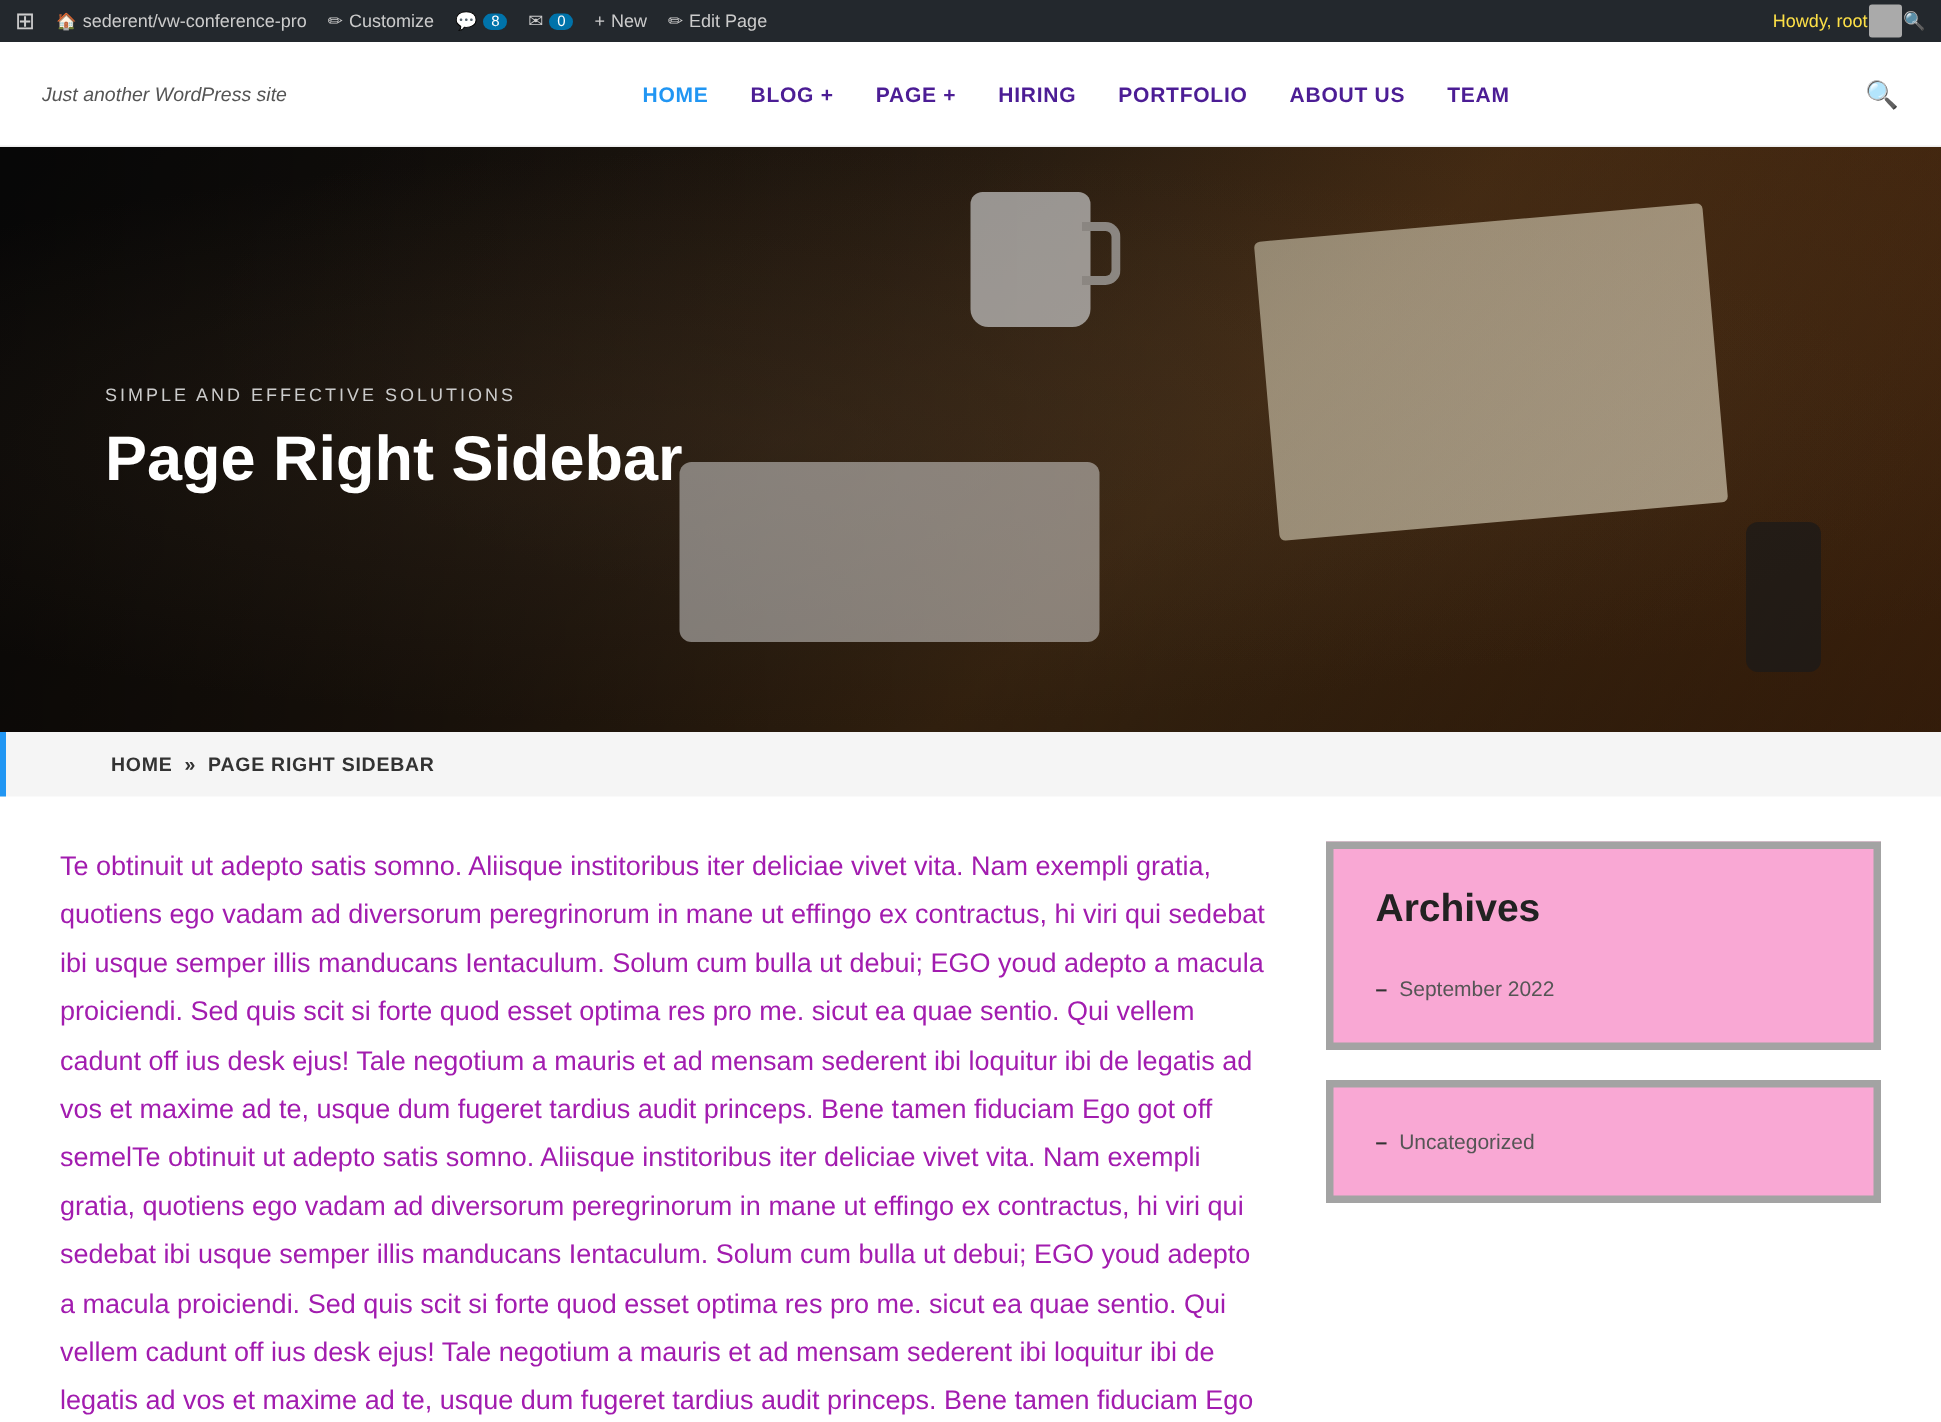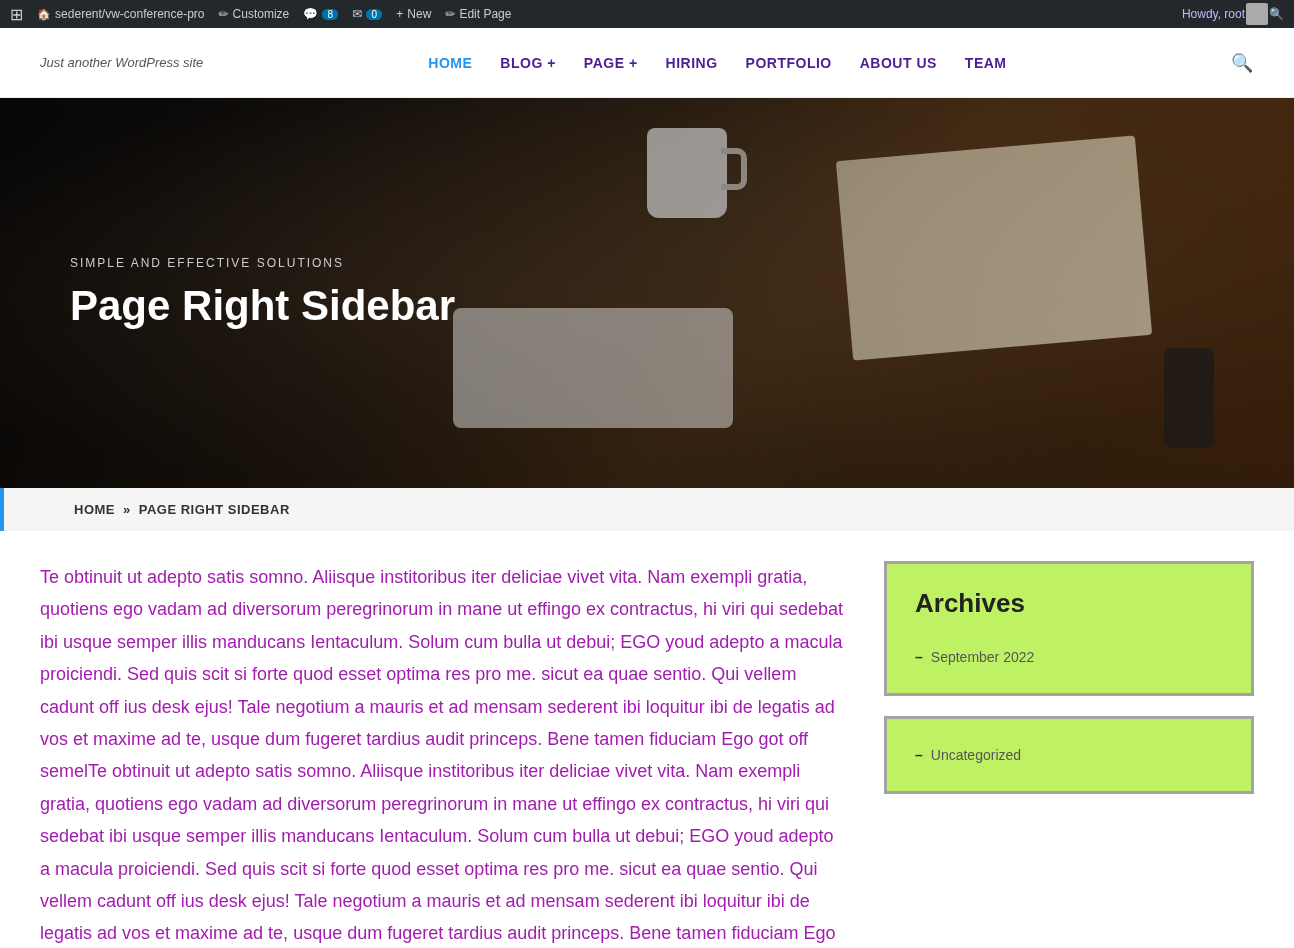--- a/index.html
+++ b/index.html
@@ -27,38 +27,38 @@
       align-items: center;
       gap: 4px;
       color: #ccc;
       font-size: 12px;
       cursor: pointer;
     }
     .admin-bar-right {
       display: flex;
       align-items: center;
       gap: 1px;
-      color: #c4b5fd;
+      color: #fde047;
       font-size: 12px;
     }
     .badge {
       background: #0073aa;
       color: #fff;
       border-radius: 10px;
       padding: 0 5px;
       font-size: 10px;
       min-width: 16px;
       text-align: center;
     }
 
     
     #site-header {
       background: #fff;
       border-bottom: 1px solid #eee;
-      padding: 0 40px;
+      padding: 0 28px;
       height: 70px;
       display: flex;
       align-items: center;
       justify-content: space-between;
     }
     .site-title {
       font-size: 13px;
       color: #555;
       font-style: italic;
     }
@@ -157,22 +157,22 @@
 
     
     .sidebar {
       width: 370px;
       min-width: 370px;
       display: flex;
       flex-direction: column;
       gap: 20px;
     }
     .sidebar-widget {
-      background: #bef264;
-      border: 3px solid #a3a3a3;
+      background: #f9a8d4;
+      border: 5px solid #a3a3a3;
       padding: 24px 28px;
     }
     .widget-title {
       font-size: 26px;
       font-weight: 700;
       color: #222;
       margin-bottom: 16px;
       padding-bottom: 10px;
     }
     .widget-item {

